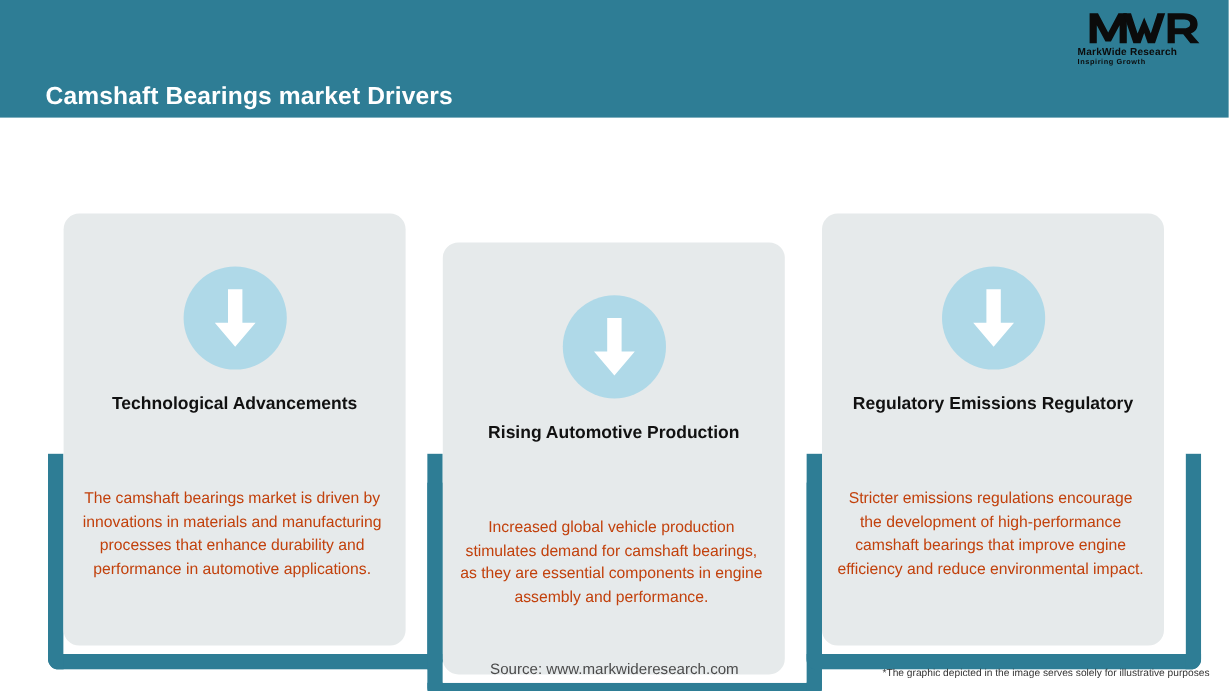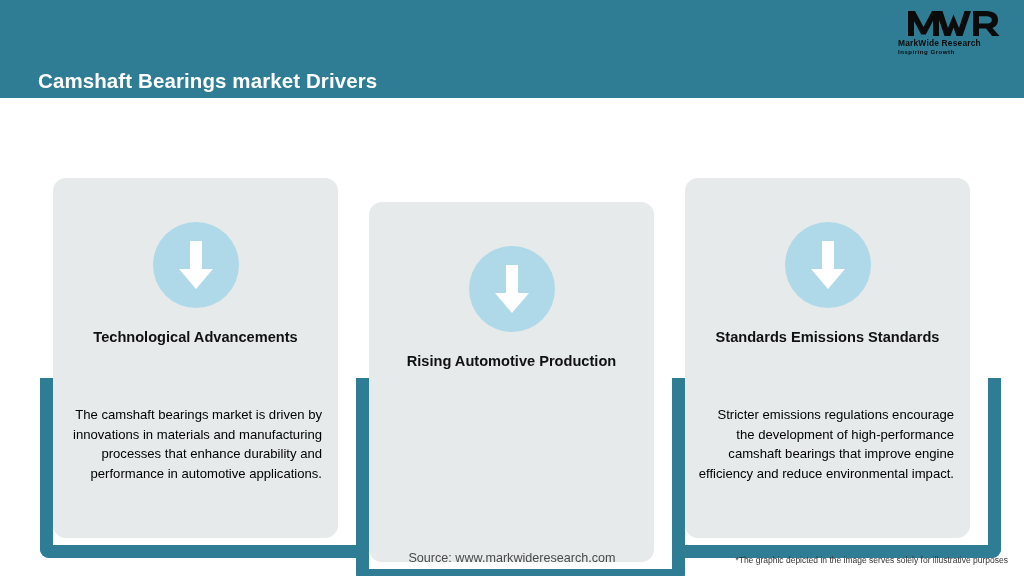--- a/index.html
+++ b/index.html
@@ -139,23 +139,23 @@
     color: #111111;
     line-height: 1.35;
   }
 
   .card-body {
     position: absolute;
     left: 12px;
     right: 16px;
     top: 227px;
     font-size: 13.1px;
-    color: #000000;
+    color: #c2410c;
     line-height: 1.49;
-    text-align: right;
+    text-align: center;
   }
 
   
   .source-note {
     position: absolute;
     left: 0;
     top: 551px;
     width: 1024px;
     text-align: center;
     font-size: 12.6px;
@@ -210,32 +210,33 @@
 
   <div class="card-slot slot-2">
     <div class="bracket"></div>
     <div class="card">
       <div class="icon-circle">
         <svg width="40" height="52" viewBox="0 0 40 52" aria-hidden="true">
           <path d="M14 2 L26 2 L26 30 L37 30 L20 50 L3 30 L14 30 Z" fill="#FFFFFF"></path>
         </svg>
       </div>
       <div class="card-title">Rising Automotive Production</div>
+      <div class="card-body">Increased global vehicle production stimulates demand for camshaft bearings, as they are essential components in engine assembly and performance.</div>
     </div>
   </div>
 
   <div class="card-slot slot-3">
     <div class="bracket"></div>
     <div class="card">
       <div class="icon-circle">
         <svg width="40" height="52" viewBox="0 0 40 52" aria-hidden="true">
           <path d="M14 2 L26 2 L26 30 L37 30 L20 50 L3 30 L14 30 Z" fill="#FFFFFF"></path>
         </svg>
       </div>
-      <div class="card-title">Standards Emissions Standards</div>
+      <div class="card-title">Regulatory Emissions Regulatory</div>
       <div class="card-body">Stricter emissions regulations encourage the development of high-performance camshaft bearings that improve engine efficiency and reduce environmental impact.</div>
     </div>
   </div>
 
 </div>
 
 <div class="source-note">Source: www.markwideresearch.com</div>
 <div class="disclaimer">*The graphic depicted in the image serves solely for illustrative purposes</div>
 
 </body></html>

